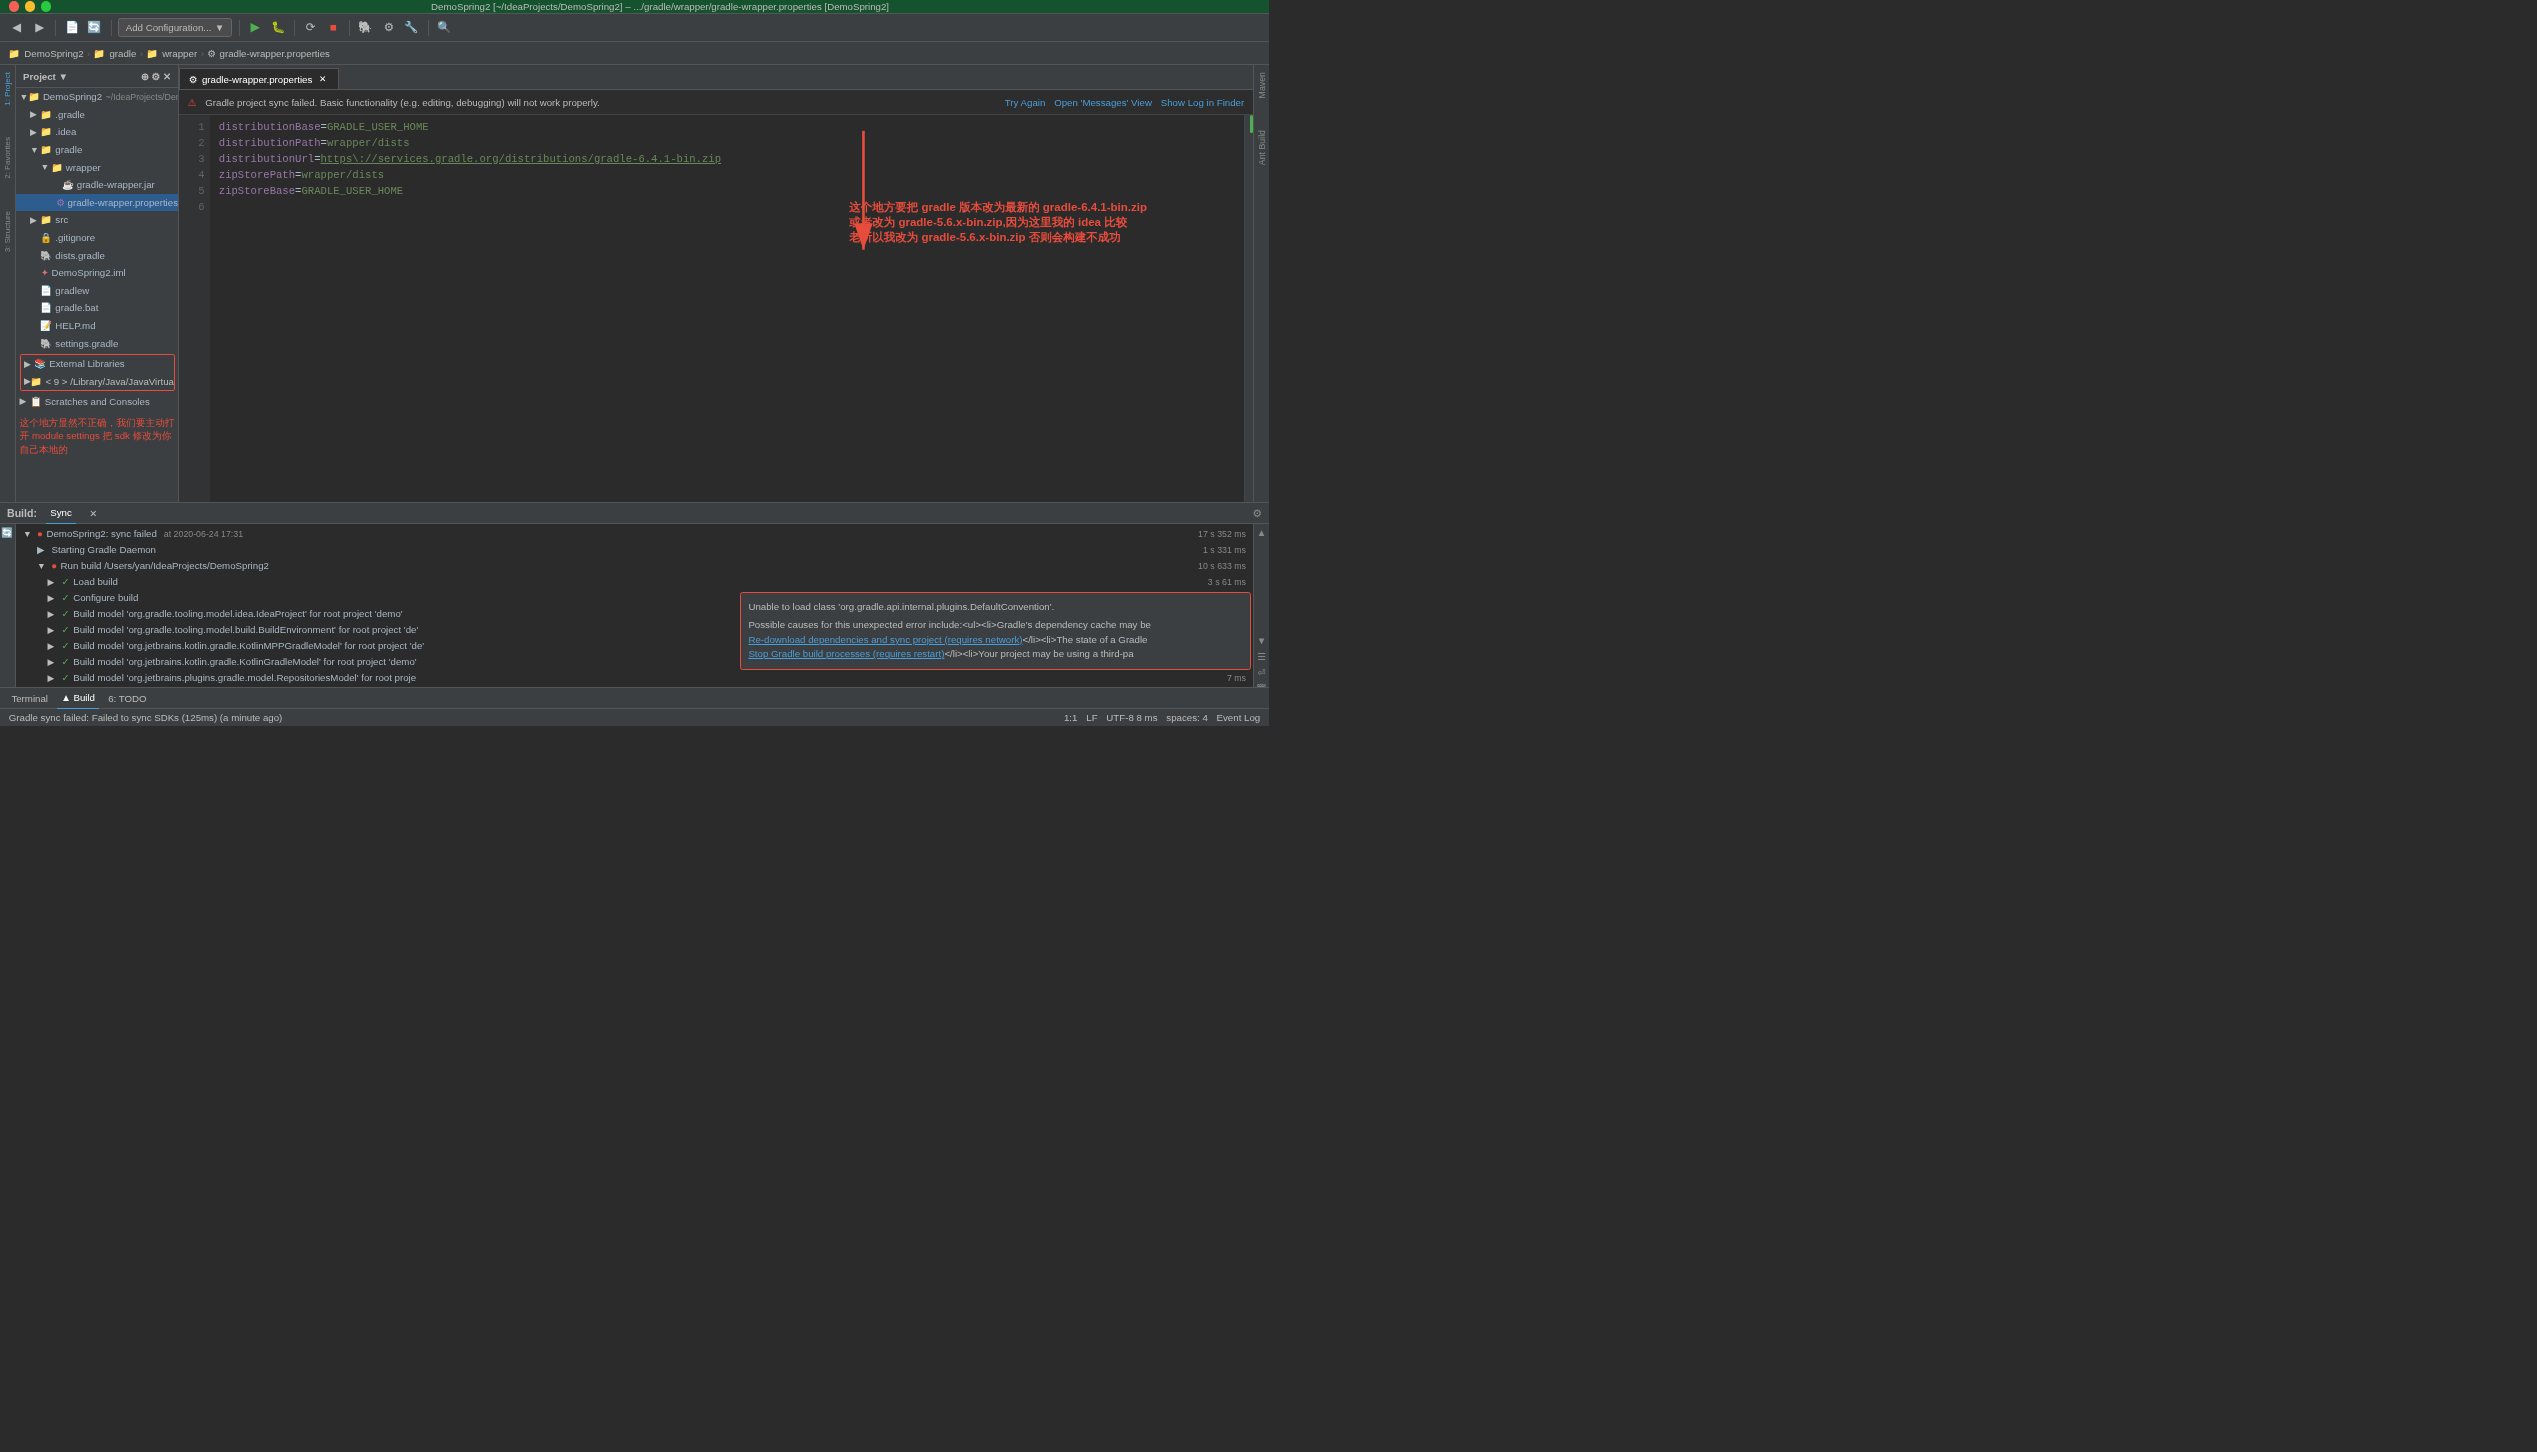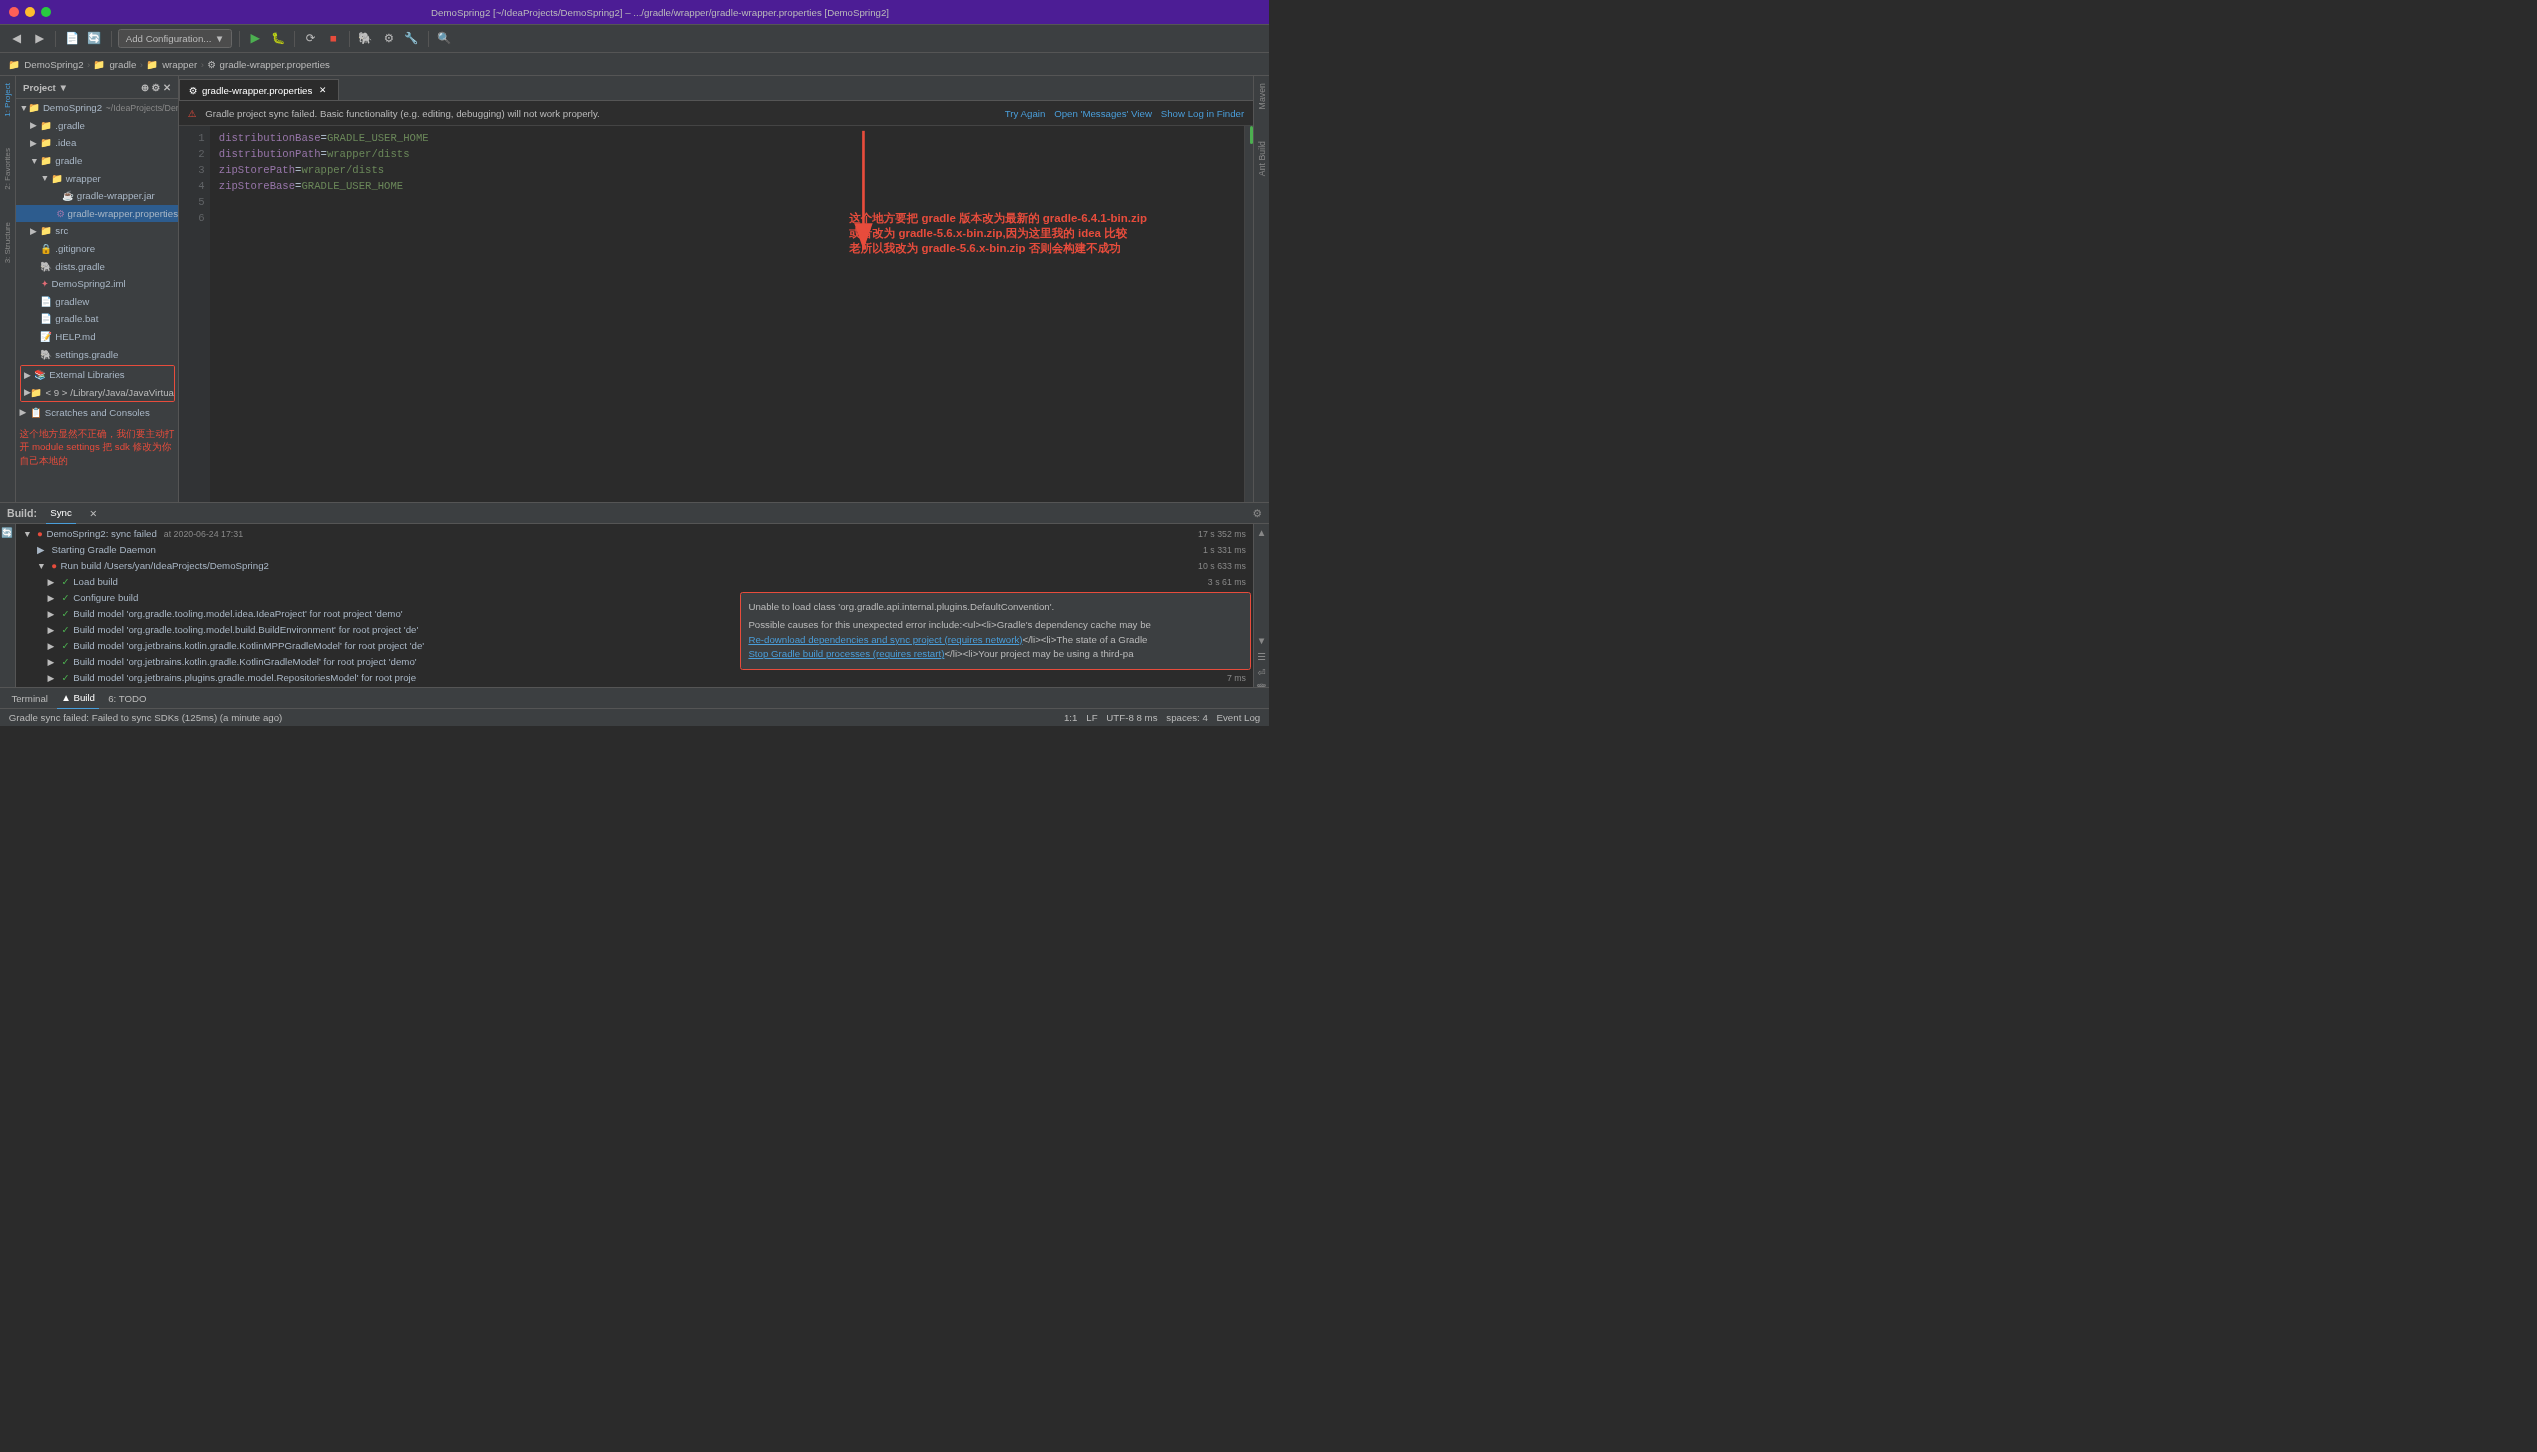--- a/index.html
+++ b/index.html
@@ -9,22 +9,22 @@
       font-family: 'Helvetica Neue', Arial, sans-serif;
       font-size: 10.6px;
       background: #2b2b2b;
       color: #a9b7c6;
       overflow: hidden;
       position: relative;
     }
 
     
     .title-bar {
-      height: 25px;
-      background: #4c1d95;
+      height: 14px;
+      background: #14532d;
       display: flex;
       align-items: center;
       padding: 0 8.8px;
       border-bottom: 0.9px solid #555;
       position: relative;
     }
     .traffic-lights {
       display: flex;
       gap: 5.3px;
       margin-right: 8.8px;
@@ -643,20 +643,23 @@
         <div>6</div>
       </div>
       <div class="code-content">
         <div class="code-line">
           <span class="code-key">distributionBase</span>=<span class="code-val">GRADLE_USER_HOME</span>
         </div>
         <div class="code-line">
           <span class="code-key">distributionPath</span>=<span class="code-val">wrapper/dists</span>
         </div>
         <div class="code-line">
+          <span class="code-key">distributionUrl</span>=<span class="code-url">https\://services.gradle.org/distributions/gradle-6.4.1-bin.zip</span>
+        </div>
+        <div class="code-line">
           <span class="code-key">zipStorePath</span>=<span class="code-val">wrapper/dists</span>
         </div>
         <div class="code-line">
           <span class="code-key">zipStoreBase</span>=<span class="code-val">GRADLE_USER_HOME</span>
         </div>
         <div class="code-line">&nbsp;</div>
       </div>
 
       <div style="width:8.8px; background:#3c3f41; border-left:0.9px solid #444; position:relative;">
         <div style="position:absolute; top:0; right:0; width:3.5px; height:17.6px; background:#4caf50; border-radius:1.8px;"></div>

